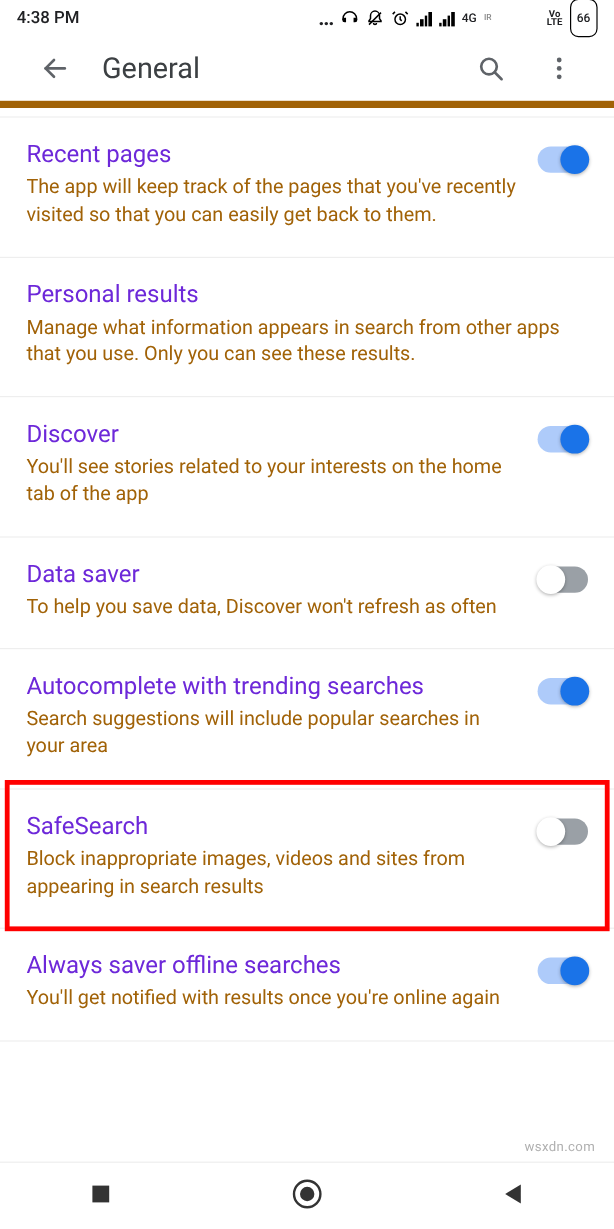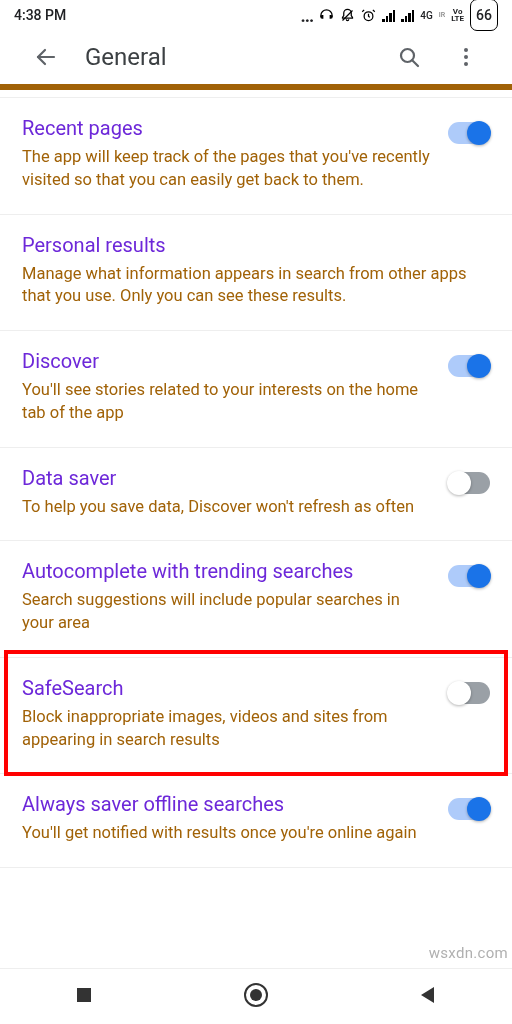--- a/index.html
+++ b/index.html
@@ -20,21 +20,21 @@
       padding: 0 14px;
       font-size: 14px;
       font-weight: 500;
       gap: 17px;
     }
     .status-right { display: flex; align-items: center; gap: 6px; }
     .status-right svg { display: block; }
     .battery {
       display: flex; align-items: center;
       border: 1.5px solid #000; border-radius: 7px;
-      padding: 15px 5px; font-size: 14px; height: 32px; font-weight:500;
+      padding: 15px 5px; font-size: 10px; height: 32px; font-weight:500;
     }
     .header {
       height: 60px;
       display: flex;
       align-items: center;
       padding: 0 32px;
       border-bottom: 6px solid #a16207;
       gap: 25px;
     }
     .header-title { font-size: 24px; color:#3c4043; flex:1; font-weight:400;}
@@ -66,27 +66,27 @@
       border: 4px solid #ff0000;
       left: 4px; right: 4px;
       pointer-events:none;
     }
     .navbar {
       position:absolute; bottom:0; left:0; right:0;
       height: 56px; display:flex; align-items:center; justify-content:space-around;
       border-top:1px solid #eee; background:#fff;
     }
     .watermark {
-      position:absolute; bottom:62px; right:4px;
-      font-size:15px; color:#b0b0b0; letter-spacing:0.3px;margin-top:42px;
+      position:absolute; bottom:62px; right:16px;
+      font-size:11px; color:#b0b0b0; letter-spacing:0.3px;margin-top:42px;
     }
     .dots { font-size:18px; letter-spacing:-1px; font-weight:bold;}
     .sigbars { display:inline-flex; align-items:flex-end; gap:1px; height:13px;}
     .sigbars span { width:2.5px; background:#000; display:block;}
-    .volte { font-size:8px; font-weight:bold; line-height:0.9; text-align:center;}
+    .volte { font-size:8px; font-weight:bold; line-height:0.9; text-align:center;margin-left:40px;}
   </style>
 </head>
 <body>
 
 <div class="statusbar">
   <span>4:38 PM</span>
   <div class="status-right">
     <span class="dots">...</span>
     <svg width="15" height="15" viewBox="0 0 24 24" fill="none" stroke="#000" stroke-width="2">
         <path d="M3 14v-2a9 9 0 0118 0v2"></path>

